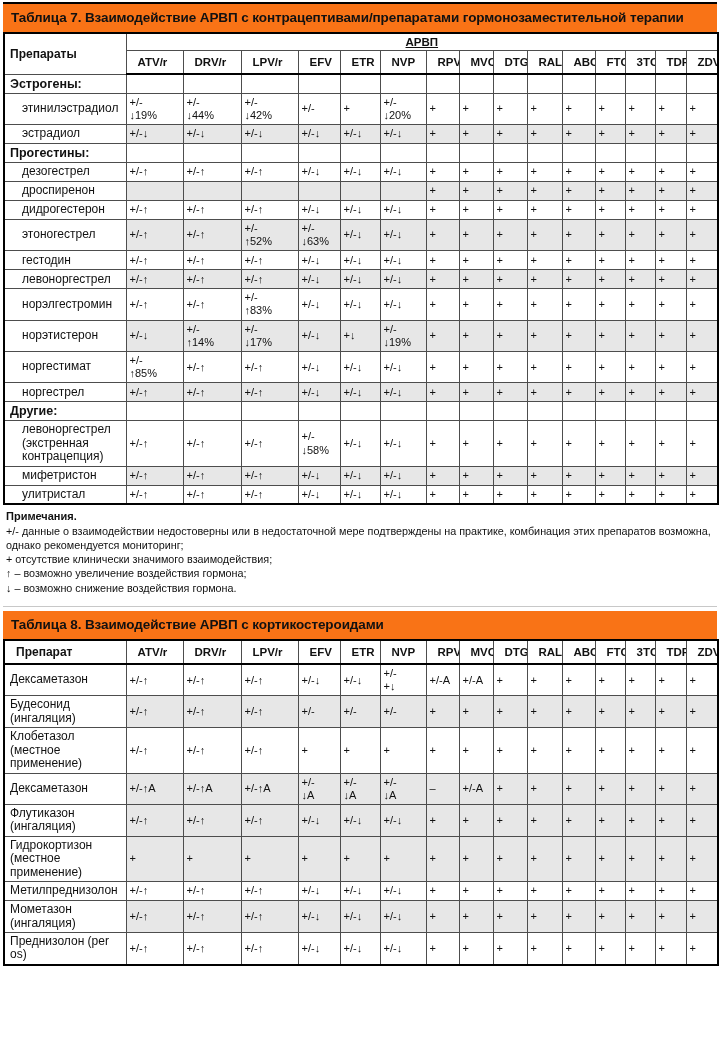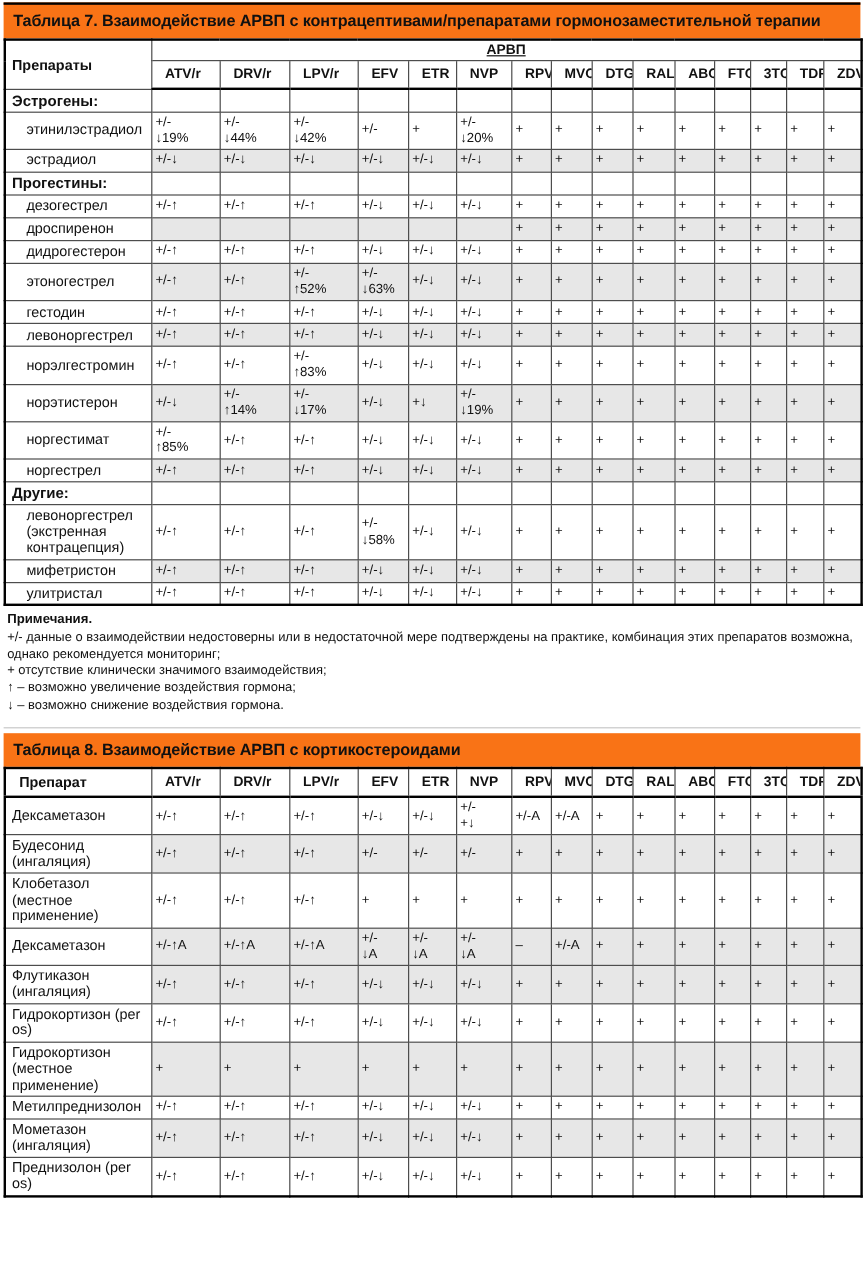--- a/index.html
+++ b/index.html
@@ -583,38 +583,20 @@
             <td class="cell">+</td>
             <td class="cell">+</td>
             <td class="cell">+</td>
             <td class="cell">+</td>
             <td class="cell">+</td>
             <td class="cell">+</td>
             <td class="cell">+</td>
             <td class="cell">+</td>
             <td class="cell">+</td>
           </tr>
-          <tr>
-            <th class="row-label">Гидрокортизон (per os)</th>
-            <td class="cell">+/-↑</td>
-            <td class="cell">+/-↑</td>
-            <td class="cell">+/-↑</td>
-            <td class="cell">+/-↓</td>
-            <td class="cell">+/-↓</td>
-            <td class="cell">+/-↓</td>
-            <td class="cell">+</td>
-            <td class="cell">+</td>
-            <td class="cell">+</td>
-            <td class="cell">+</td>
-            <td class="cell">+</td>
-            <td class="cell">+</td>
-            <td class="cell">+</td>
-            <td class="cell">+</td>
-            <td class="cell">+</td>
-          </tr>
           <tr class="shaded">
             <th class="row-label">Гидрокортизон (местное применение)</th>
             <td class="cell">+</td>
             <td class="cell">+</td>
             <td class="cell">+</td>
             <td class="cell">+</td>
             <td class="cell">+</td>
             <td class="cell">+</td>
             <td class="cell">+</td>
             <td class="cell">+</td>

